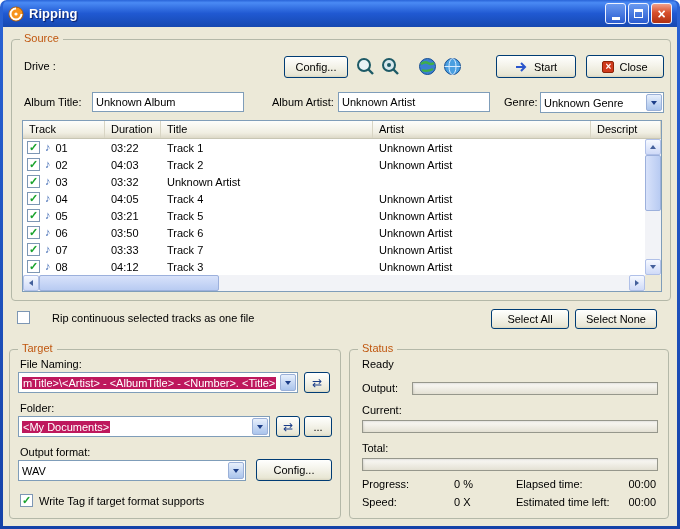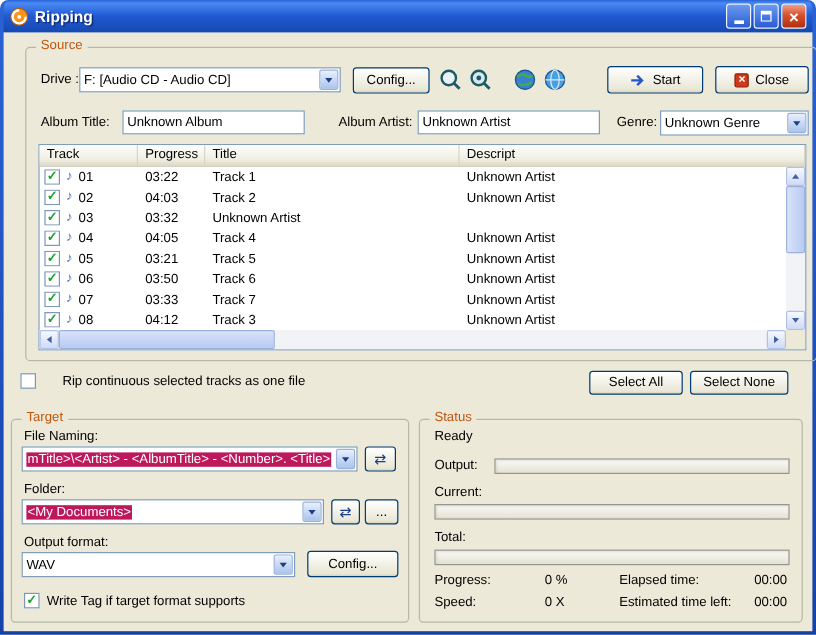--- a/index.html
+++ b/index.html
@@ -118,30 +118,24 @@
           <span class="max-glyph"></span>
         </span>
       <span class="cap-btn cap-close">
           <span>×</span>
         </span>
     </span>
   </div>
 
   <div class="client">
 
-    <div class="gb" style="left:18px; top:12px; width:660px; height:262px;">
+    <div class="gb" style="left:8px; top:12px; width:660px; height:262px;">
       <span class="gb-label">Source</span>
 
       <span class="lbl" style="left:12px; top:20px;">Drive :</span>
-      <div class="combo" style="left:44px; top:16px; width:218px; height:21px;">
-        <span>F:  [Audio CD - Audio CD]</span>
-        <span class="combo-btn">
-            <span class="tri-down"></span>
-          </span>
-      </div>
       <div class="btn" style="left:272px; top:16px; width:64px; height:22px;">
         <span>Config...</span>
       </div>
 
       <span class="roundicon" style="left:344px; top:17px;">
         <svg width="19" height="19" viewBox="0 0 19 19">
             <circle cx="8" cy="8" r="6" fill="#eaf2f6" stroke="#1d5a66" stroke-width="2"></circle>
             <line x1="12.5" y1="12.5" x2="17" y2="17" stroke="#1d5a66" stroke-width="2.4"></line>
           </svg>
       </span>
@@ -192,22 +186,23 @@
       <div class="combo" style="left:528px; top:52px; width:124px; height:21px;align-items:center;">
         <span>Unknown Genre</span>
         <span class="combo-btn">
             <span class="tri-down"></span>
           </span>
       </div>
 
       <div class="tracktable">
         <div class="thead">
           <div class="hc" style="width:82px;">Track</div>
-          <div class="hc" style="width:56px;">Progress</div>
+          <div class="hc" style="width:56px;">Duration</div>
           <div class="hc" style="width:212px;">Title</div>
+          <div class="hc" style="width:218px;">Artist</div>
           <div class="hc" style="flex:1;">Descript</div>
         </div>
         <div class="tmain">
           <div class="tbody">
   <div class="trow">
     <div class="c c1">
       <span class="cb">
                     <span class="check">✓</span>
                   </span>
       <span class="note">♪</span>

